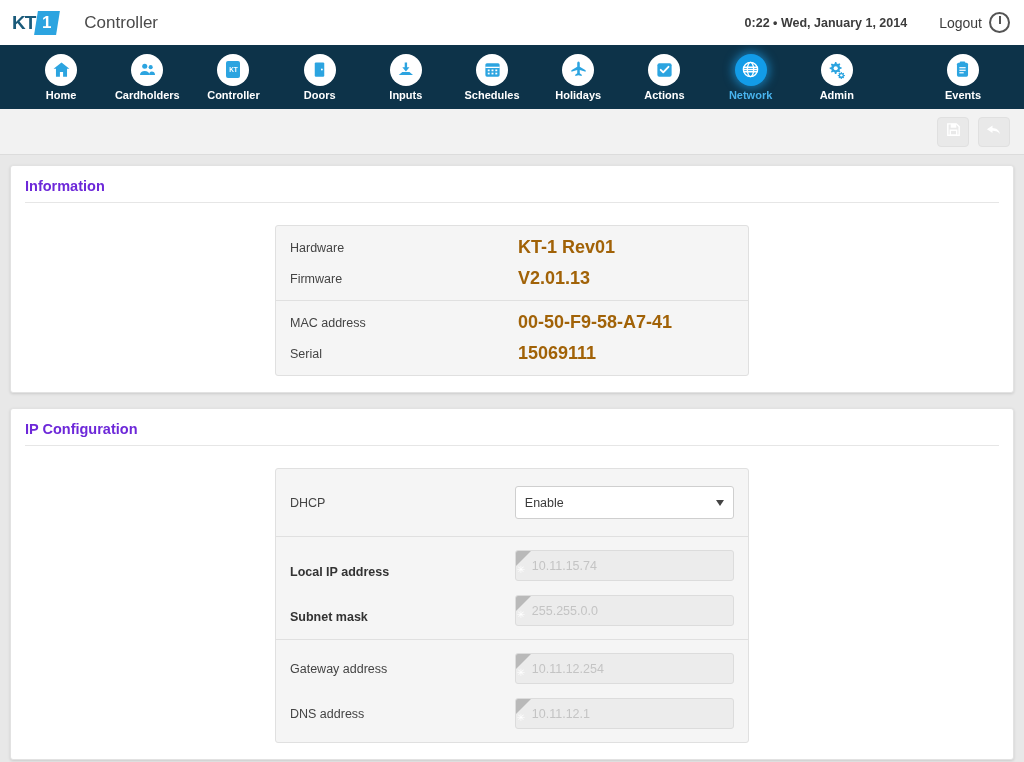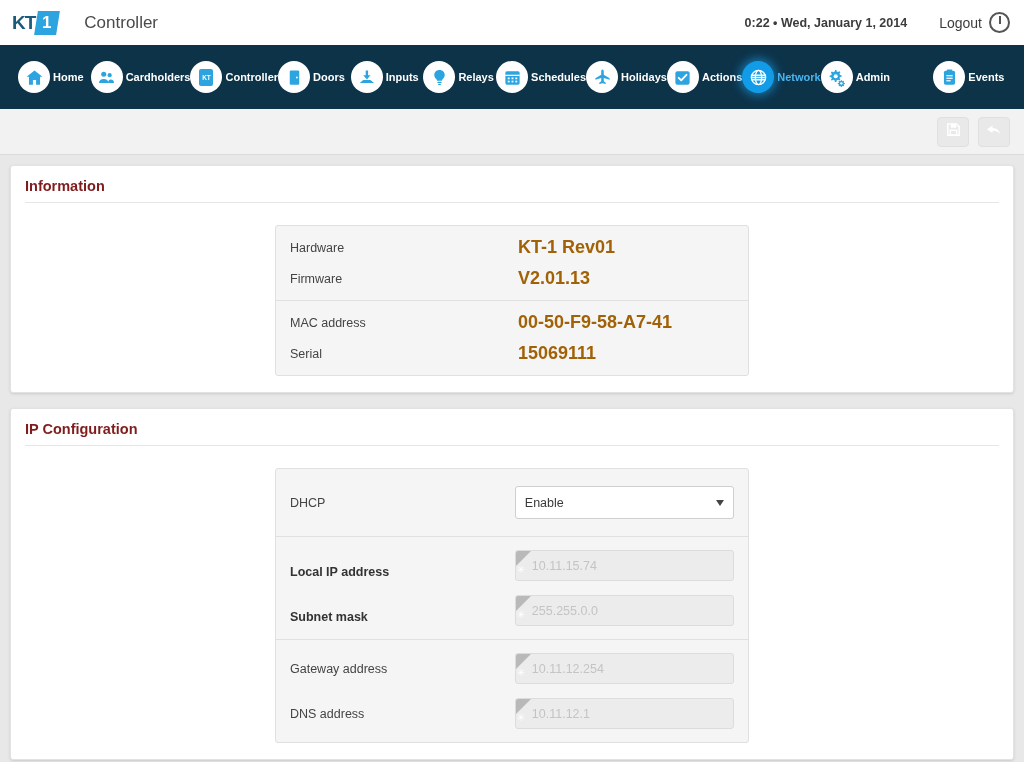--- a/index.html
+++ b/index.html
@@ -73,21 +73,21 @@
   #nav {
     height: 64px;
     background: #0d3349;
     display: flex;
     align-items: center;
     padding: 0 18px;
     position: relative;
   }
   .nav-item {
     flex: 1 1 0;
-    display: flex; flex-direction: row;
+    display: flex; flex-direction: column;
     align-items: center;
     gap: 3px;
     cursor: pointer;
     position: relative;
   }
   .nav-item.spacer-before { margin-left: 40px; }
   .nav-circle {
     width: 32px; height: 32px; border-radius: 50%;
     background: #ffffff;
     display: flex; align-items: center; justify-content: center;
@@ -143,21 +143,21 @@
     background: #ffffff;
     border: 1px solid #e2e2e2;
     border-radius: 3px;
     box-shadow: 0 1px 3px rgba(0,0,0,.13);
     margin-bottom: 15px;
     padding: 12px 14px 16px 14px;
   }
   .panel-title {
     font-size: 14.5px;
     font-weight: bold;
-    color: #7f1d1d;
+    color: #6d28d9;
     padding-bottom: 8px;
     border-bottom: 1px solid #e6e6e6;
     margin: 0 0 0 0;
   }
   .panel-body {
     display: flex;
     justify-content: center;
     padding-top: 22px;
   }
   .field-card {
@@ -301,30 +301,20 @@
   <div class="nav-item">
     <span class="nav-circle">
       <svg width="19" height="19" viewBox="0 0 24 24" fill="currentColor">
           <path d="M11 3h3v6h3l-4.5 5.5L8 9h3z"></path>
           <path d="M3.5 19 8 15h9l4.5 4z"></path>
         </svg>
     </span>
     <span class="nav-label">Inputs</span>
   </div>
 
-  <div class="nav-item">
-    <span class="nav-circle">
-      <svg width="19" height="19" viewBox="0 0 24 24" fill="currentColor">
-          <path d="M12 2.5c-4 0-6.6 2.9-6.6 6.3 0 2.6 1.6 4.2 2.7 5.4.6.7.9 1.2.9 1.9h6c0-.7.3-1.2.9-1.9 1.1-1.2 2.7-2.8 2.7-5.4 0-3.4-2.6-6.3-6.6-6.3z"></path>
-          <rect x="9.3" y="17.3" width="5.4" height="1.8" rx=".7"></rect>
-          <rect x="10.2" y="20" width="3.6" height="1.6" rx=".7"></rect>
-        </svg>
-    </span>
-    <span class="nav-label">Relays</span>
-  </div>
 
   <div class="nav-item">
     <span class="nav-circle">
       <svg width="19" height="19" viewBox="0 0 24 24" fill="currentColor">
           <rect x="3" y="4" width="18" height="17" rx="2"></rect>
           <rect x="3" y="8.5" width="18" height="1.6" fill="#fff"></rect>
           <g fill="#fff">
             <rect x="6" y="12" width="2.4" height="2.2"></rect>
             <rect x="10.8" y="12" width="2.4" height="2.2"></rect>
             <rect x="15.6" y="12" width="2.4" height="2.2"></rect>

